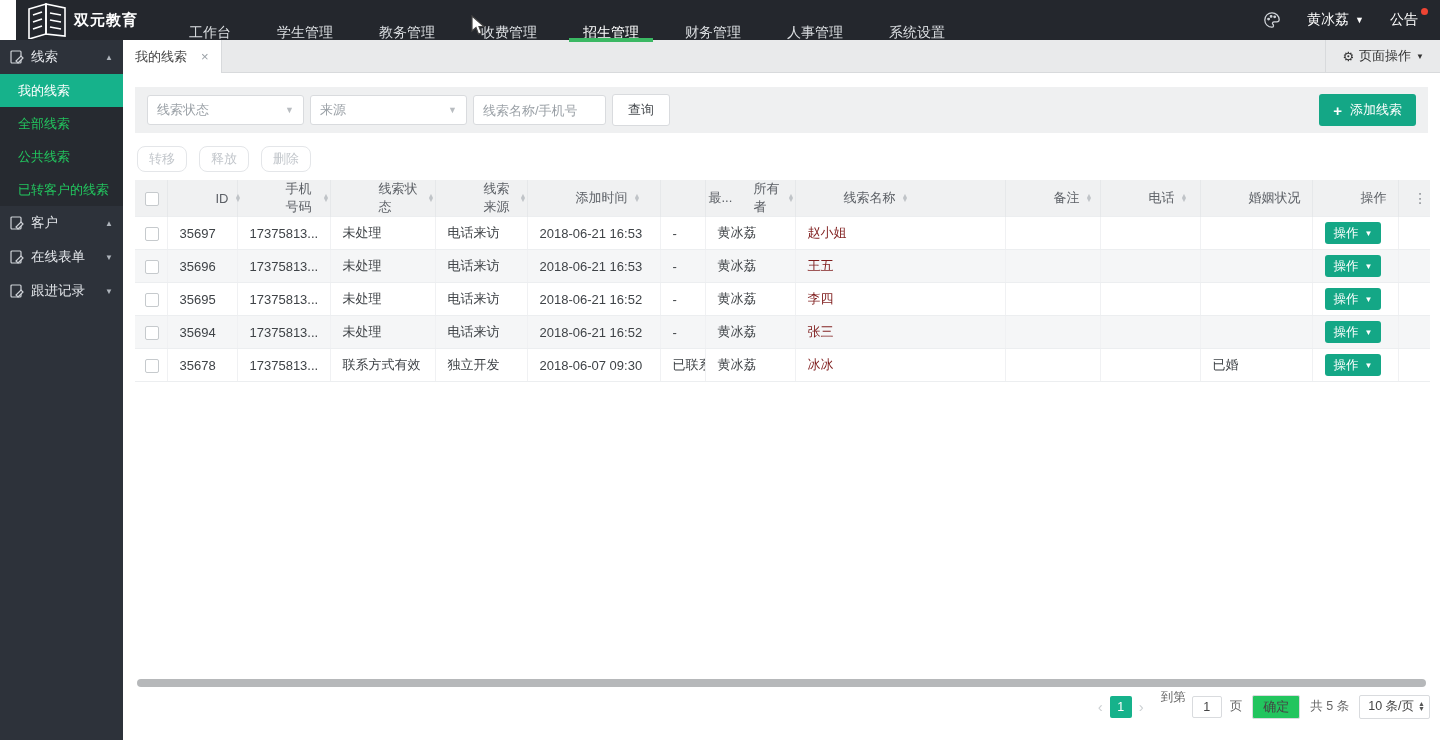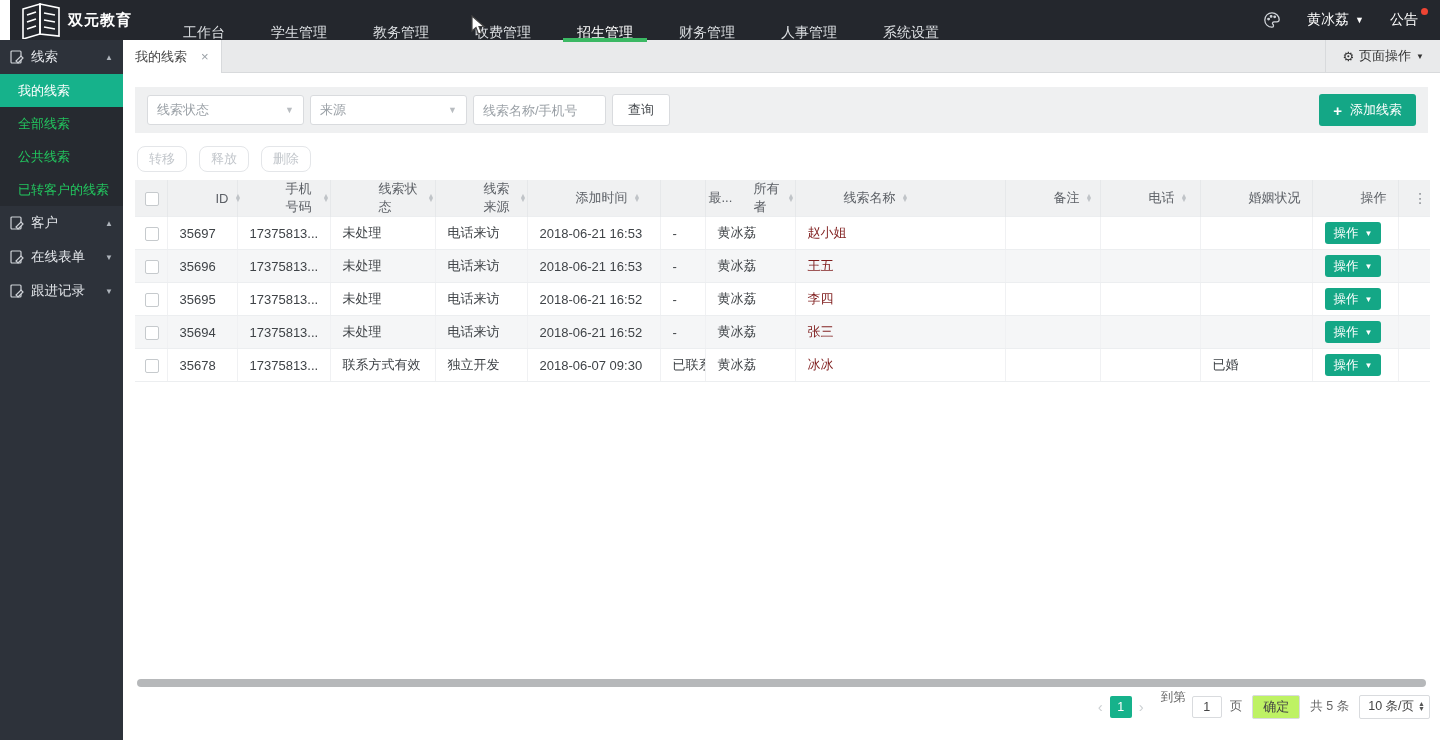--- a/index.html
+++ b/index.html
@@ -1,20 +1,20 @@
 <!DOCTYPE html>
 <html><head>
 <meta charset="utf-8">
 <style>
   * { margin:0; padding:0; box-sizing:border-box; }
   html,body { width:1440px; height:740px; overflow:hidden; }
   body { font-family:"Liberation Sans","DejaVu Sans",sans-serif; font-size:13px; color:#3f4347; background:#fff; position:relative; }
 
   
-  .navbar { position:absolute; top:0; left:10px; right:0; height:40px; background:#24272d; display:flex; align-items:center; z-index:30; }
+  .navbar { position:absolute; top:0; left:16px; right:0; height:40px; background:#24272d; display:flex; align-items:center; z-index:30; }
   .brand { display:flex; align-items:center; width:150px; padding-left:8px; height:40px; }
   .brand svg { flex:none; }
   .brand-name { color:#fff; font-size:15px; font-weight:bold; margin-left:4px; letter-spacing:1px; }
   .nav-menu { display:flex; height:44px; align-items:flex-end; }
   .nav-item { position:relative; display:flex; align-items:center; padding:0 14px; margin:0 9px; color:#dcdfe2; font-size:14px; cursor:pointer; }
   .nav-item.active { color:#fff; }
   .nav-item.active::after { content:""; position:absolute; left:0; right:0; bottom:0; height:4px; background:#3bb863; }
   .nav-right { margin-left:auto; display:flex; align-items:center; height:40px; padding-right:14px; color:#e3e5e8; }
   .palette-btn { width:22px; height:22px; margin-right:24px; cursor:pointer; display:flex; align-items:center; justify-content:center; }
   .nav-user { display:flex; align-items:center; font-size:14px; color:#fff; cursor:pointer; margin-right:26px; }
@@ -76,21 +76,21 @@
   .col-settings { color:#8a8f94; font-size:14px; cursor:pointer; text-align:center; }
 
   
   .hscroll { position:absolute; left:14px; right:14px; bottom:53px; height:8px; border-radius:4px; background:#b6b8ba; cursor:grab; }
   .pager { position:absolute; right:10px; bottom:16px; display:flex; align-items:center; font-size:12.5px; color:#666; }
   .pg-arrow { color:#ccd0d3; font-size:15px; padding:0 7px; cursor:default; }
   .pg-num { width:22px; height:22px; background:#16b28b; color:#fff; border-radius:2px; display:flex; align-items:center; justify-content:center; font-size:12.5px; cursor:pointer; }
   .pg-label { margin:0 6px 18px 10px; }
   .pg-input { width:30px; height:22px; border:1px solid #d9dbde; border-radius:2px; text-align:center; font-size:12.5px; font-family:inherit; color:#444; }
   .pg-page { margin:0 10px 0 8px; }
-  .pg-confirm { height:24px; padding:0 10px; background:#bef264; border:1px solid #d9dbde; border-radius:2px; font-size:13px; color:#444; font-family:inherit; cursor:pointer; }
+  .pg-confirm { height:24px; padding:0 10px; background:#22c55e; border:1px solid #d9dbde; border-radius:2px; font-size:13px; color:#444; font-family:inherit; cursor:pointer; }
   .pg-total { margin:0 10px; }
   .pg-size { height:24px; border:1px solid #d9dbde; border-radius:2px; background:#fff; display:flex; align-items:center; padding:0 4px 0 8px; cursor:pointer; color:#444; }
   .pg-size .spin { display:inline-flex; flex-direction:column; font-size:7px; line-height:0.7; color:#555; margin-left:4px; }
 
   
   .cursor { position:absolute; left:471px; top:15px; z-index:99; pointer-events:none; }
 </style>
 </head>
 <body>
 

